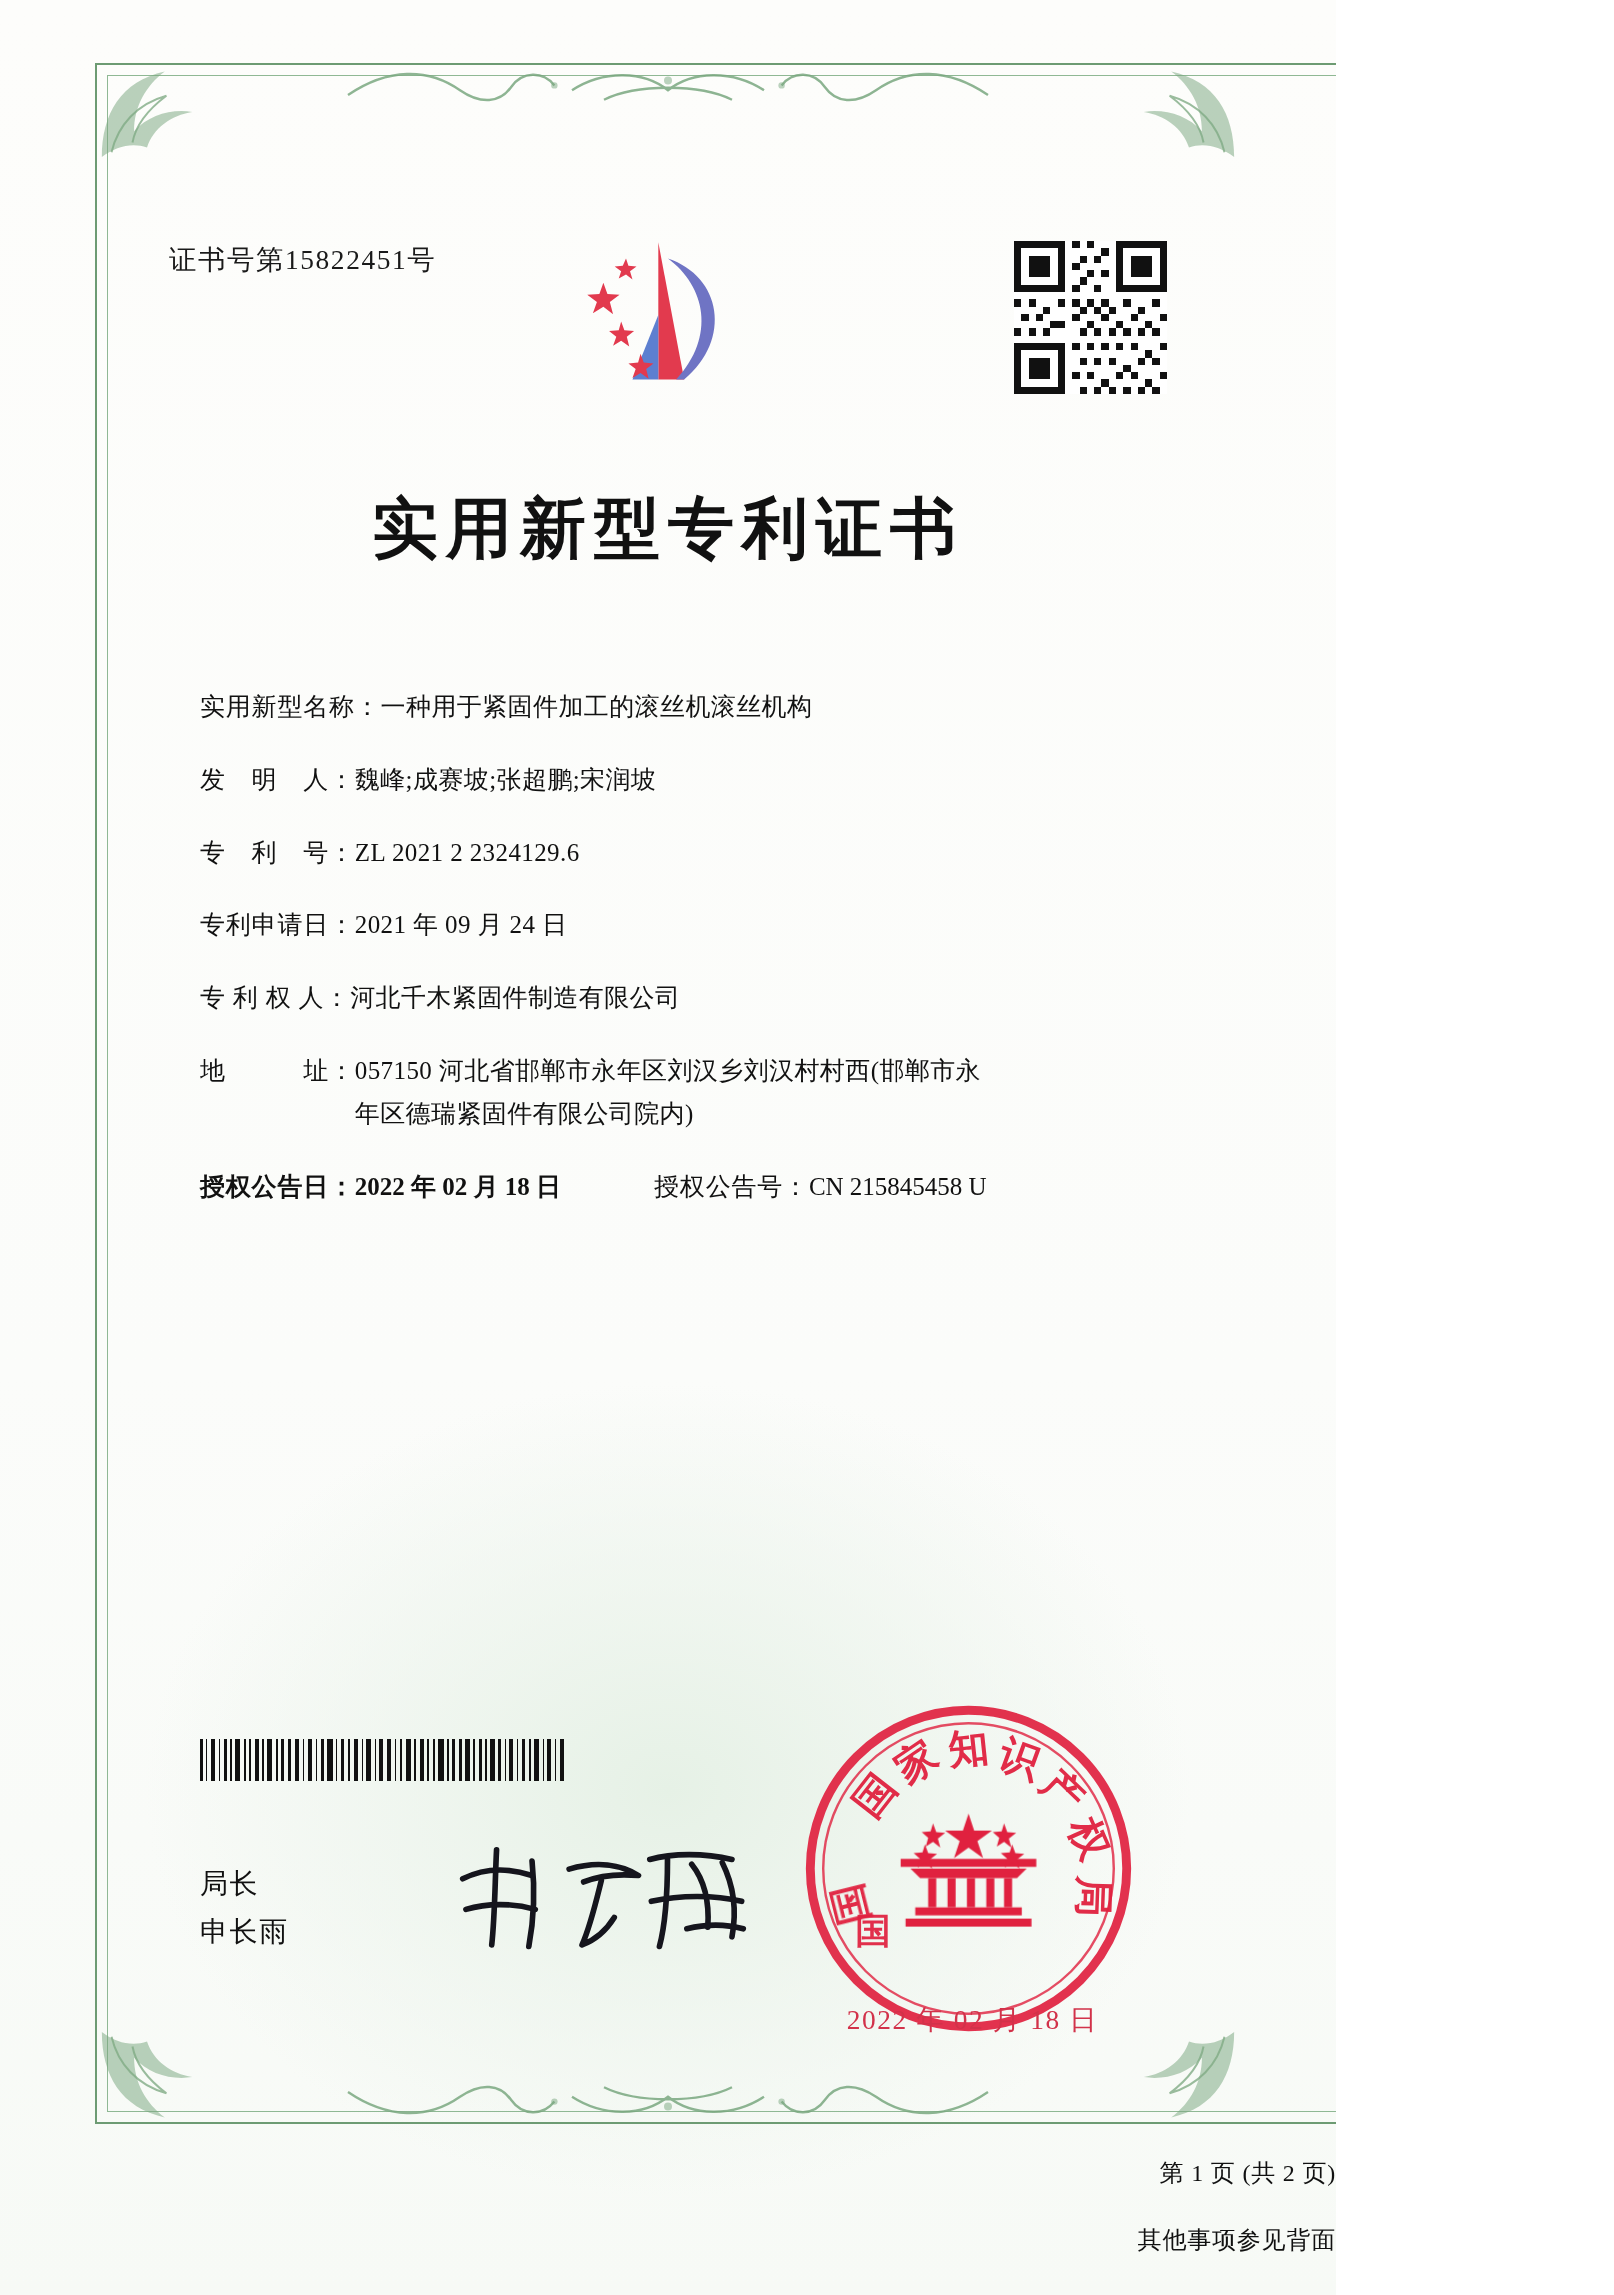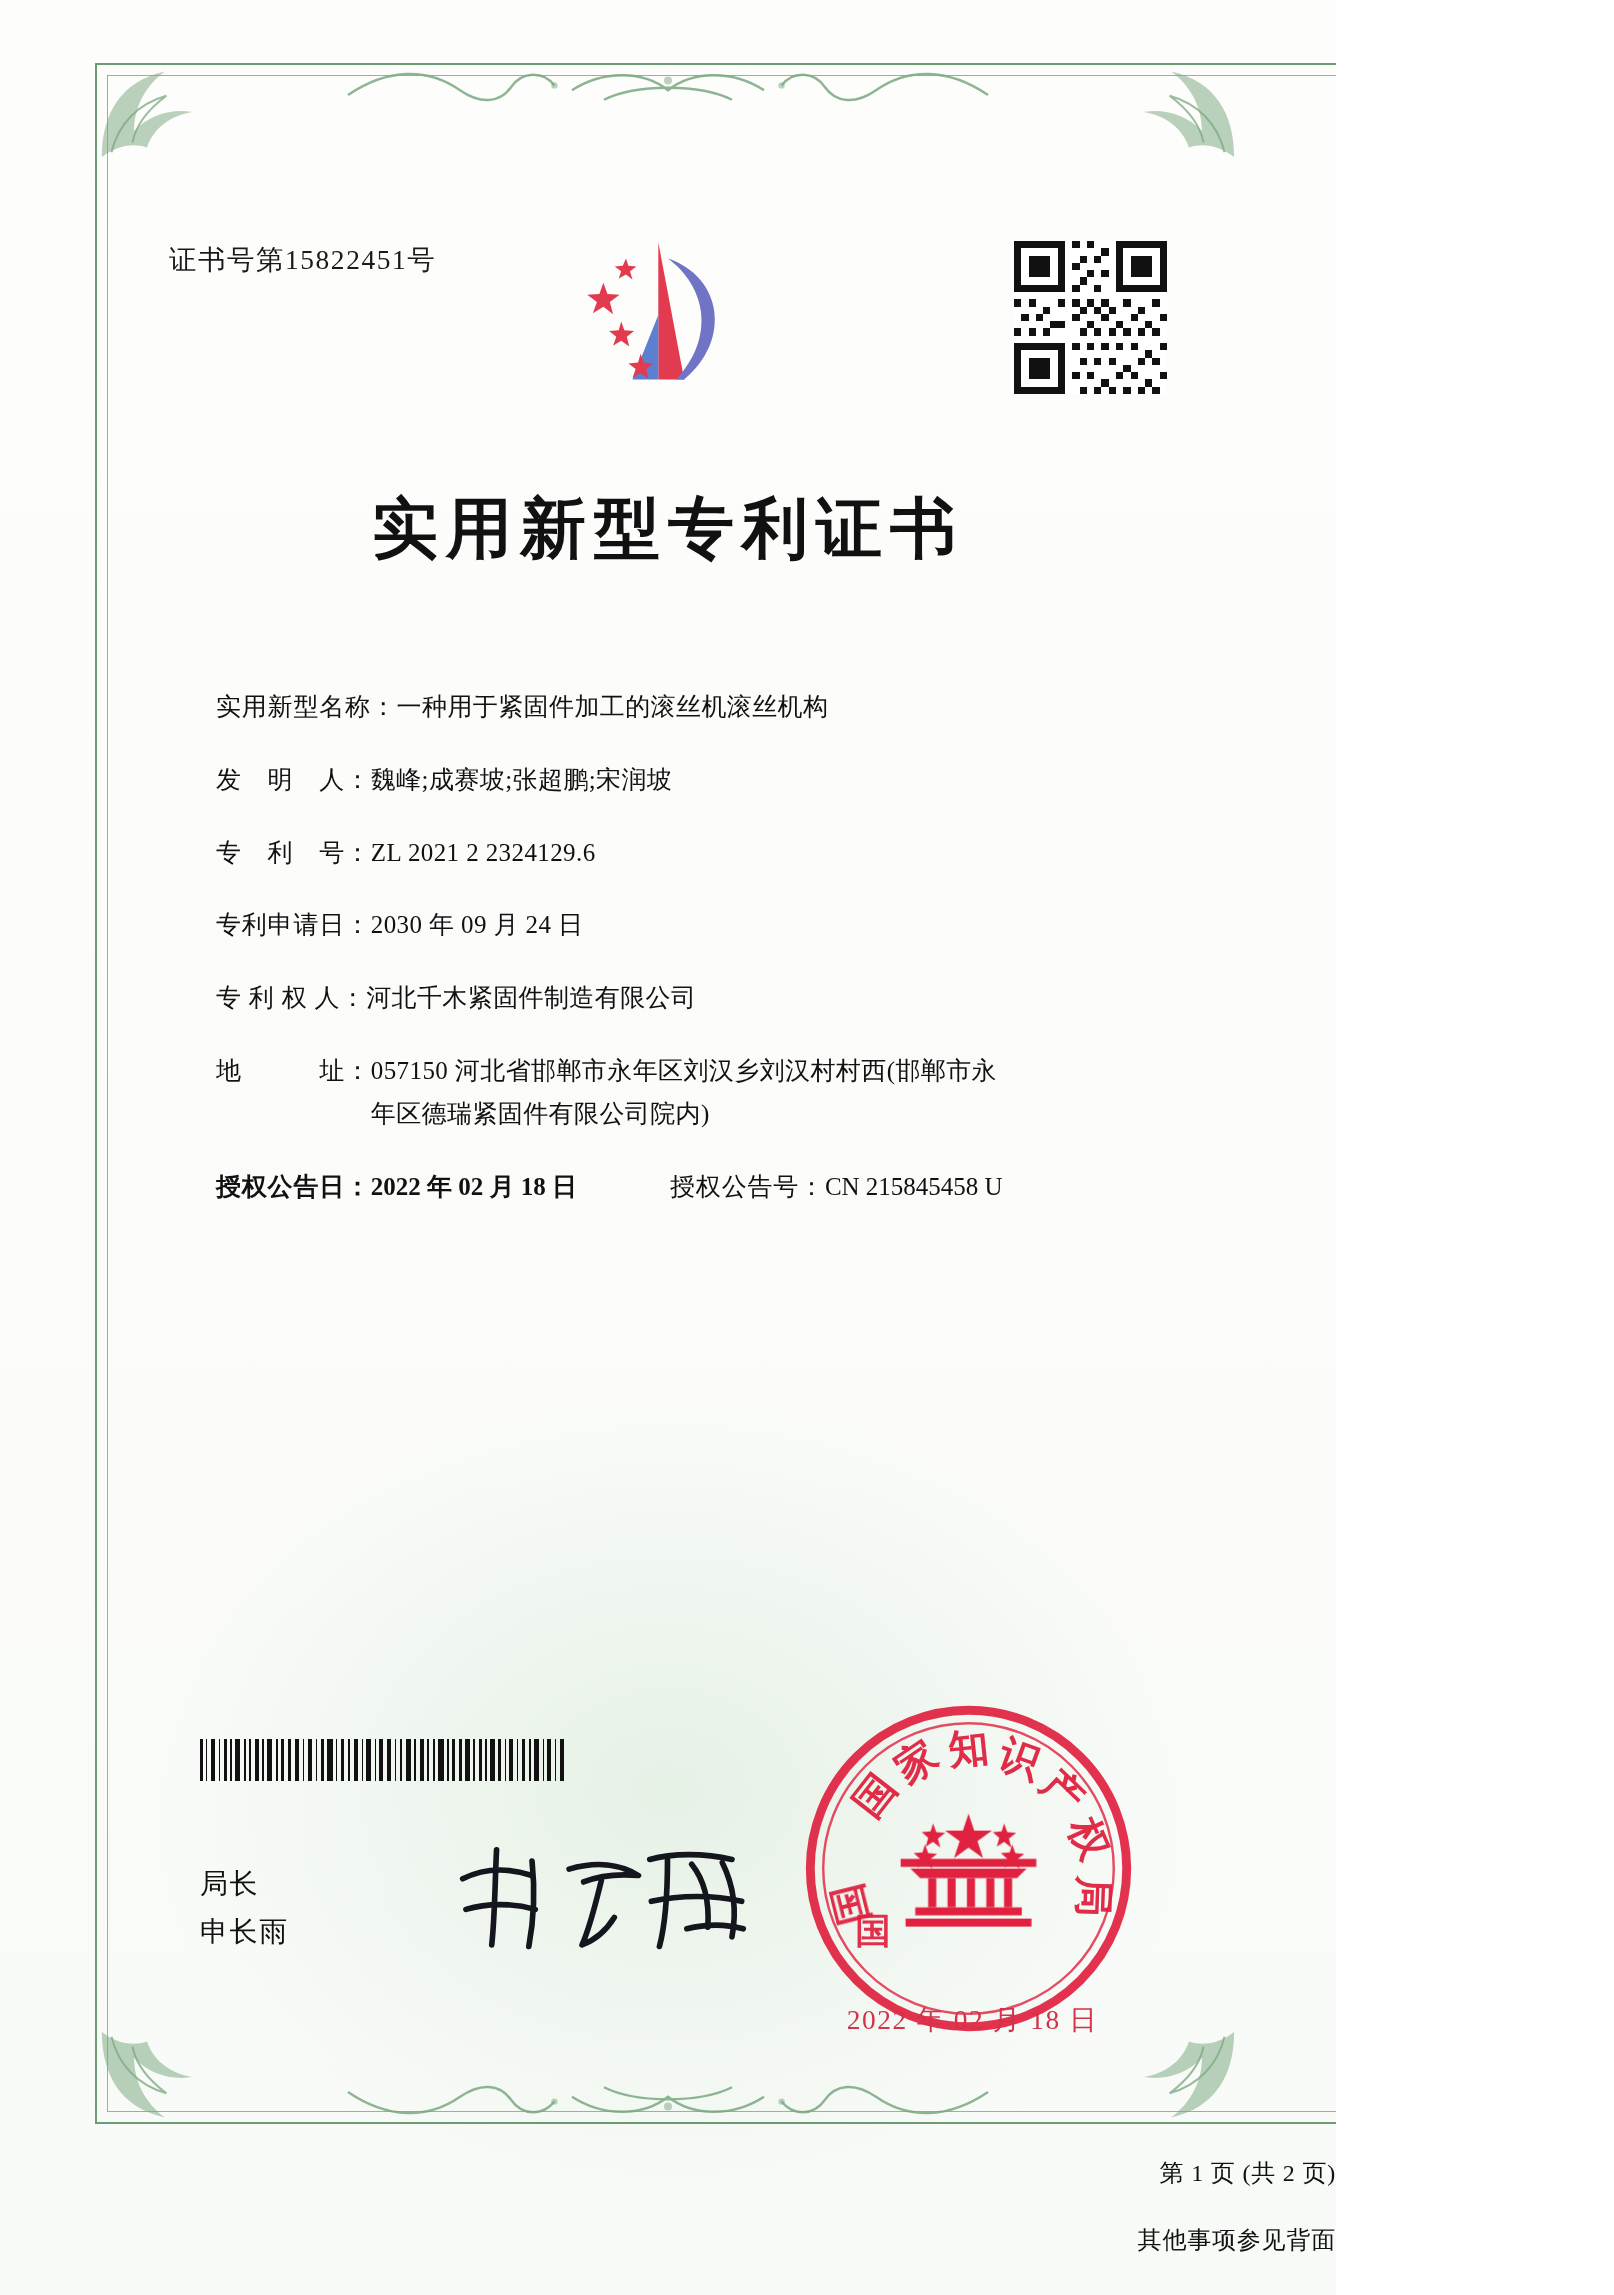--- a/index.html
+++ b/index.html
@@ -94,21 +94,21 @@
     font-size: 66px;
     font-weight: bold;
     letter-spacing: 8px;
     color: #111;
     font-family: "DejaVu Serif", "Liberation Serif", serif;
   }
 
   
   .fields {
     position: absolute;
-    left: 216px;
+    left: 200px;
     top: 690px;
     width: 1227px;
     font-size: 25px;
     color: #111;
     line-height: 1.35;
   }
   .field {
     display: flex;
     align-items: flex-start;
     margin-bottom: 39px;
@@ -393,21 +393,21 @@
       <span class="fvalue">魏峰;成赛坡;张超鹏;宋润坡</span>
     </div>
 
     <div class="field">
       <span class="flabel">专　利　号：</span>
       <span class="fvalue">ZL 2021 2 2324129.6</span>
     </div>
 
     <div class="field">
       <span class="flabel">专利申请日：</span>
-      <span class="fvalue">2030 年 09 月 24 日</span>
+      <span class="fvalue">2021 年 09 月 24 日</span>
     </div>
 
     <div class="field">
       <span class="flabel">专 利 权 人：</span>
       <span class="fvalue">河北千木紧固件制造有限公司</span>
     </div>
 
     <div class="field">
       <span class="flabel">地　　　址：</span>
       <span class="fvalue">

